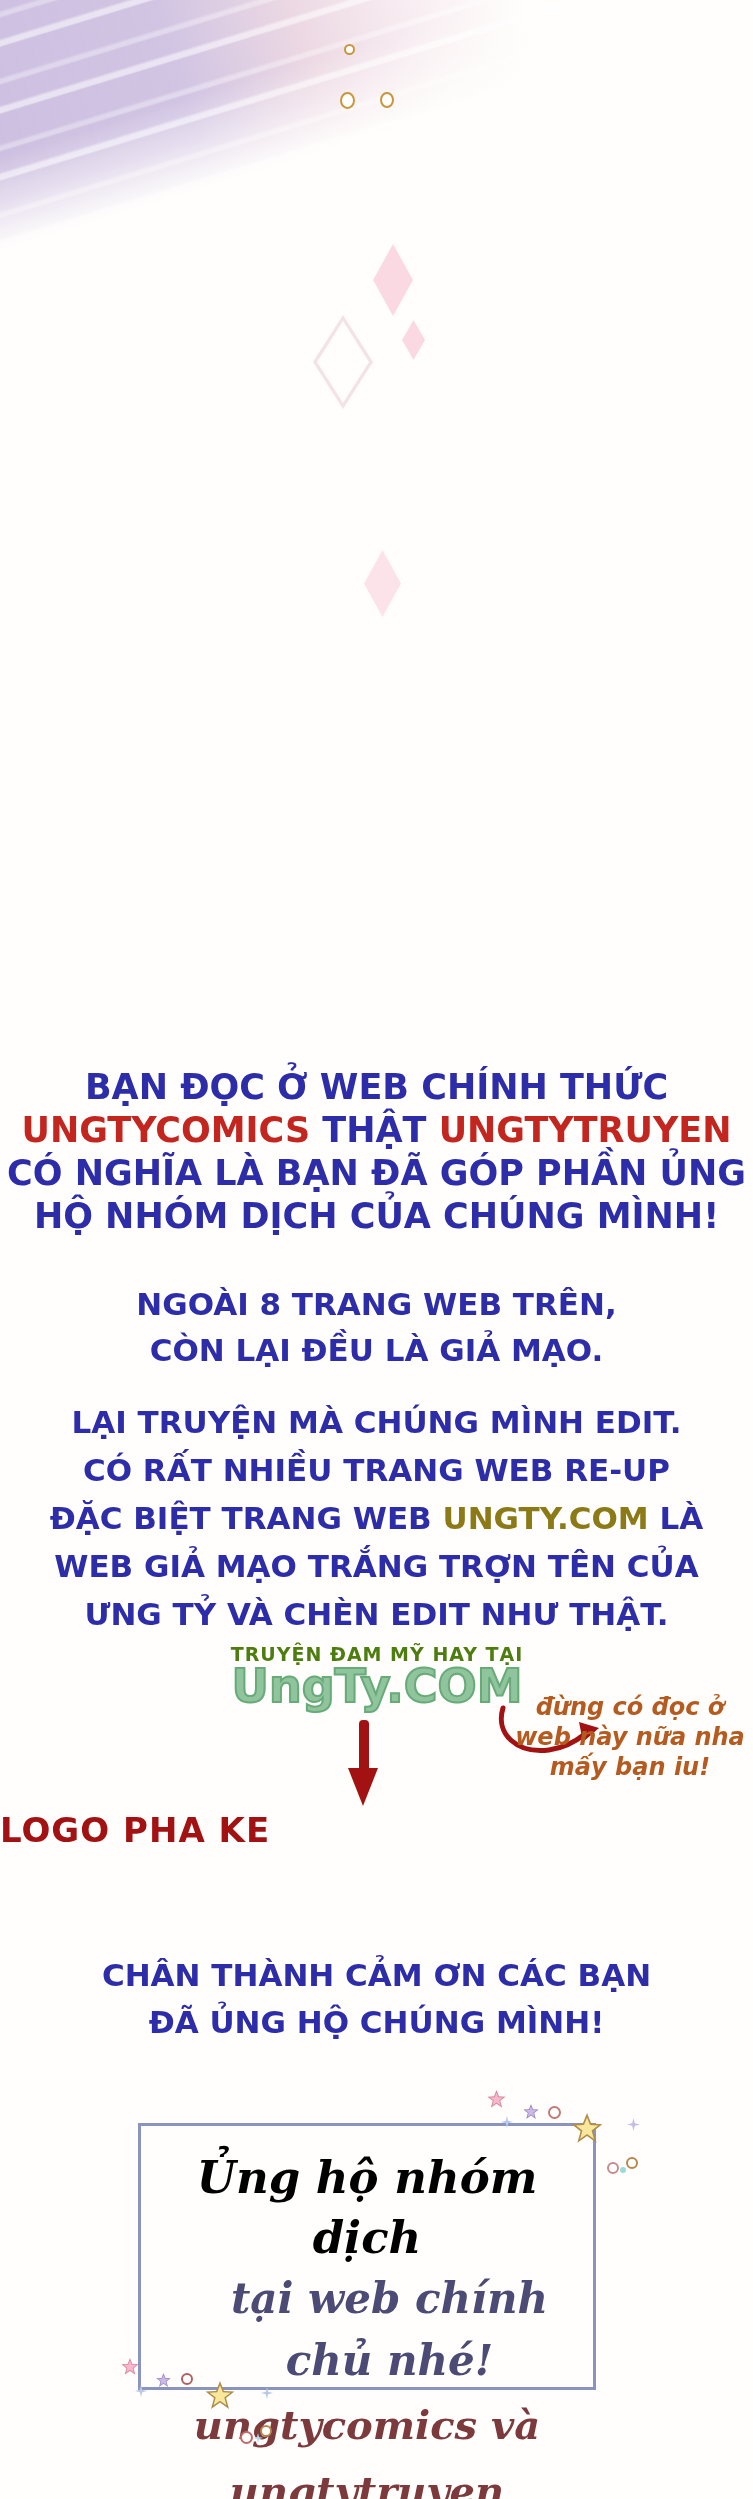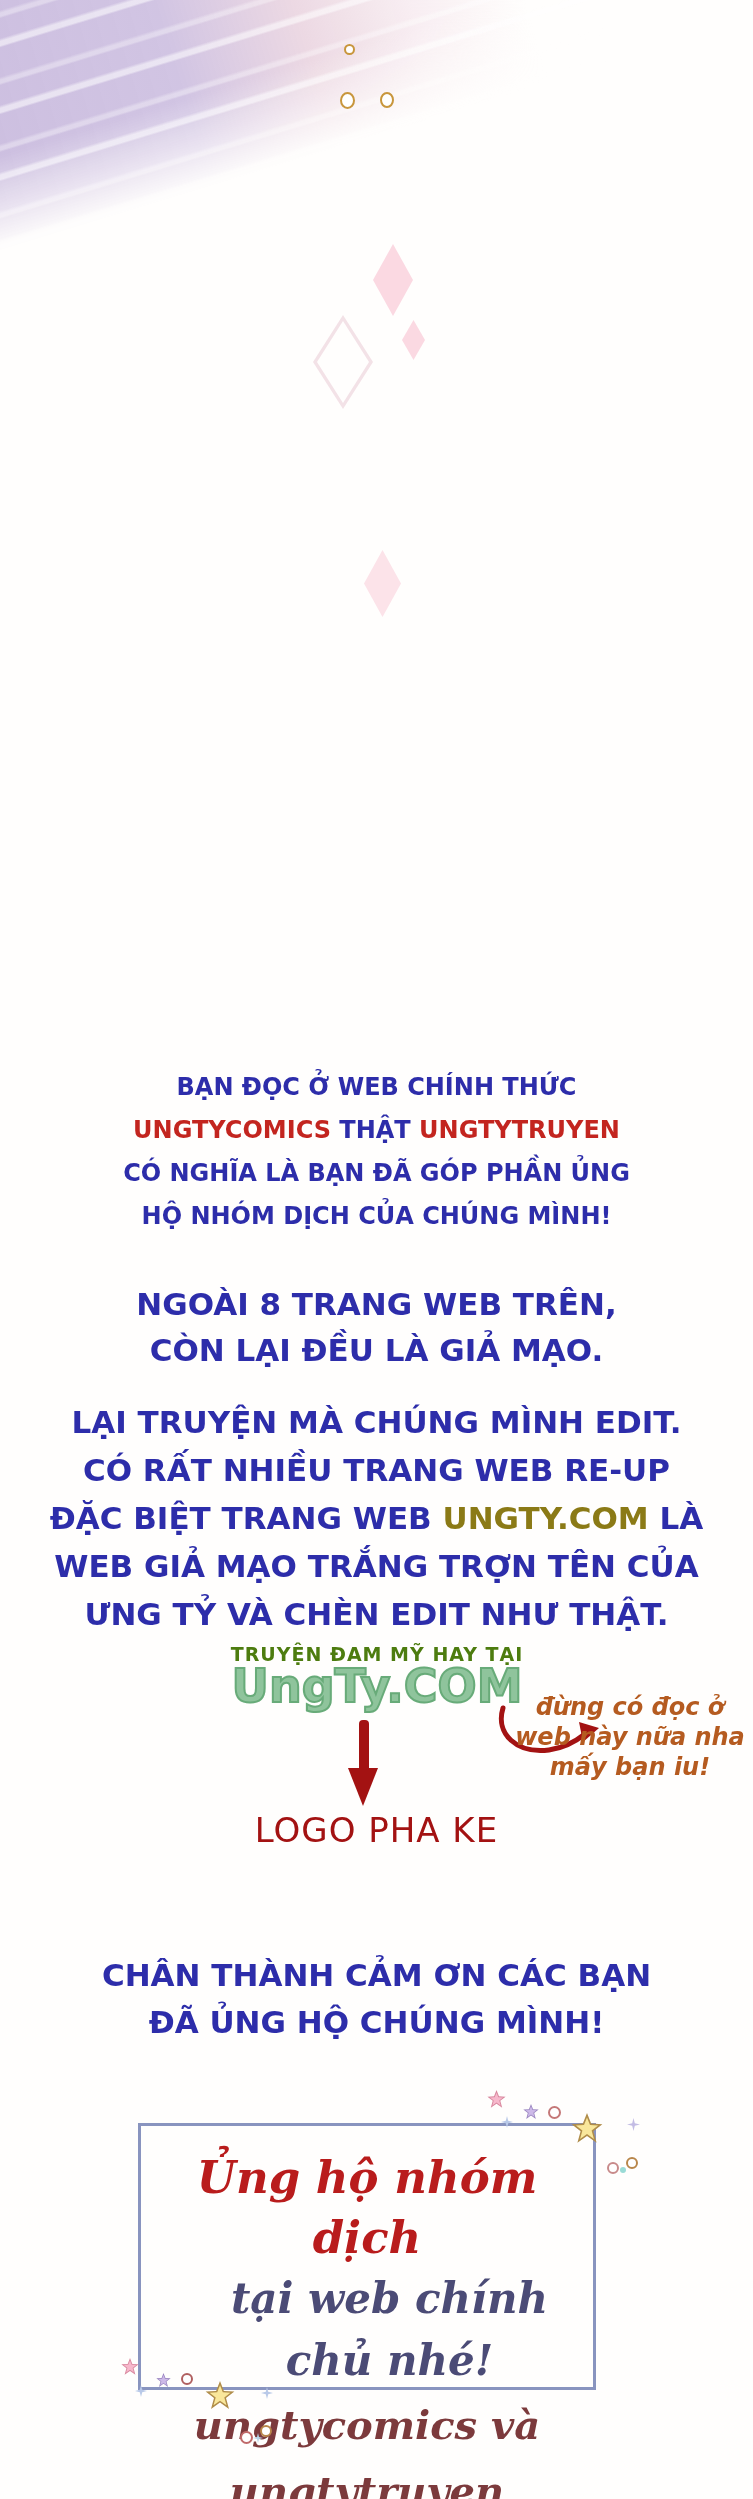--- a/index.html
+++ b/index.html
@@ -25,43 +25,43 @@
   .ring{position:absolute;border-radius:50%;background:#fff;}
   .diamond{position:absolute;clip-path:polygon(50% 0%,100% 50%,50% 100%,0% 50%);}
   .star5{position:absolute;clip-path:polygon(50% 0%,63% 33%,98% 35%,70% 57%,80% 93%,50% 72%,20% 93%,30% 57%,2% 35%,37% 33%);}
   .star5 .in{position:absolute;inset:14%;clip-path:polygon(50% 0%,63% 33%,98% 35%,70% 57%,80% 93%,50% 72%,20% 93%,30% 57%,2% 35%,37% 33%);}
   .spark4{position:absolute;clip-path:polygon(50% 0%,60% 40%,100% 50%,60% 60%,50% 100%,40% 60%,0% 50%,40% 40%);}
   .dotc{position:absolute;border-radius:50%;}
   
   .comic{position:absolute;left:0;width:753px;text-align:center;font-weight:bold;
          letter-spacing:0px;}
   .blue{color:#2d2daa;}
-  .t1{top:1066px;font-size:24px;line-height:43px;}
+  .t1{top:1066px;font-size:35px;line-height:43px;}
   .t2{top:1281px;font-size:31px;line-height:46px;}
   .t3{top:1398px;font-size:31px;line-height:48px;}
   .red{color:#c3251f;}
   .olive{color:#8b7a16;}
   .thanks{top:1952px;font-size:31px;line-height:47px;}
   
   .tagline{position:absolute;left:137px;top:1643px;width:480px;text-align:center;
            font-size:19px;font-weight:bold;letter-spacing:1px;color:#4d7c0f;}
   .brand{position:absolute;left:137px;top:1659px;width:480px;text-align:center;
          font-size:46px;font-weight:bold;color:#8fc49c;
          -webkit-text-stroke:2px #68ab79;text-shadow:0 0 2px #cfe7d5;}
   .sidenote{position:absolute;left:505px;top:1692px;width:250px;text-align:center;
             font-size:24px;line-height:30px;font-weight:bold;font-style:italic;color:#b55b20;}
-  .phake{position:absolute;left:0;top:1810px;width:753px;text-align:center;
-         font-size:34px;font-weight:normal;letter-spacing:1px;color:#a31212;}
+  .phake{position:absolute;left:0;top:1810px;width:753px;text-align:left;
+         font-size:34px;font-weight:bold;letter-spacing:1px;color:#a31212;}
   
   .sbox{position:absolute;left:138px;top:2123px;width:458px;height:267px;
         border:3px solid #8994bf;box-sizing:border-box;
         display:flex;flex-direction:column;align-items:center;justify-content:flex-start;
         padding-top:22px;}
   .sbox .l{font-family:"DejaVu Serif", serif;font-style:italic;font-weight:bold;text-align:center;}
-  .sl1{font-size:45px;line-height:60px;color:#b91c1c;}
+  .sl1{font-size:45px;line-height:60px;color:#000000;}
   .sl2{font-size:42px;line-height:62px;color:#4b4b76;margin-left:45px;}
   .sl3{font-size:40px;line-height:66px;color:#7c3a3c;}
   svg{position:absolute;}
 </style>
 </head>
 <body>
 
 <div class="page">
 
   <div class="brush"></div>

